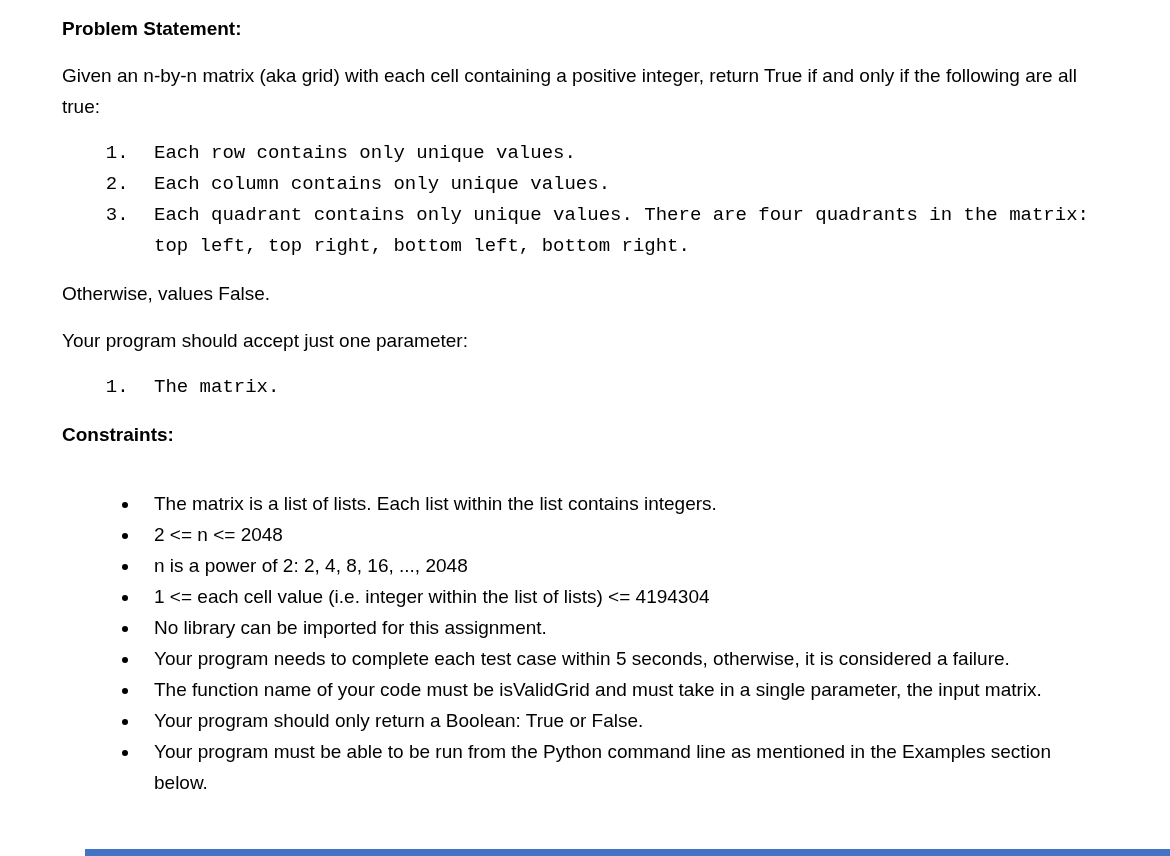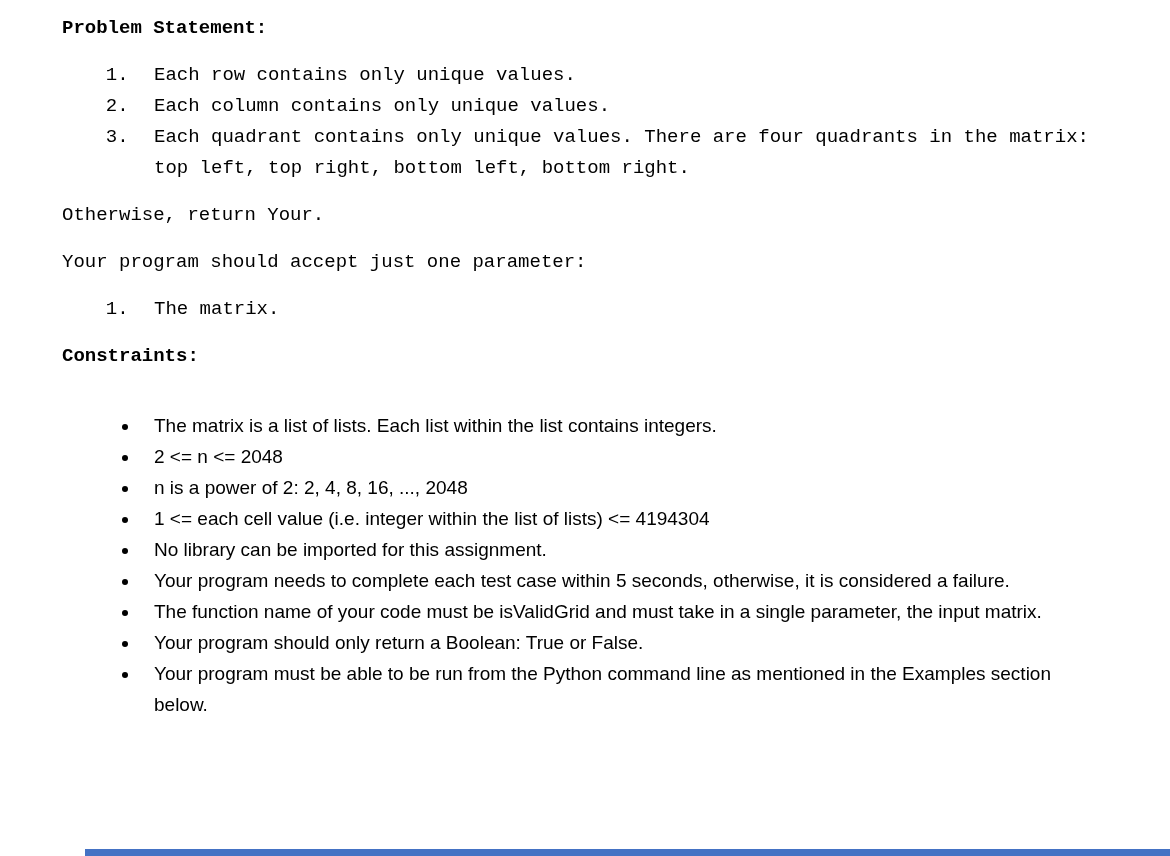--- a/index.html
+++ b/index.html
@@ -17,21 +17,20 @@
     font-size: 19px;
     color: #000000;
     -webkit-font-smoothing: antialiased;
   }
   .doc {
     padding: 13px 65px 0 62px;
   }
   p {
     margin: 0 0 16px 0;
     line-height: 31px;
-    font-family: Liberation Mono, monospace;
   }
   .heading {
     font-weight: bold;
     margin: 0 0 16px 0;
     line-height: 31px;
   }
   ol.numbered {
     margin: 0 0 16px 0;
     padding-left: 78px;
     list-style: decimal;
@@ -62,28 +61,29 @@
     background: #4472c4;
   }
 </style>
 </head>
 <body>
 
 <div class="doc">
 
   <p class="heading">Problem Statement:</p>
 
+  <p>Given an n-by-n matrix (aka grid) with each cell containing a positive integer, return True if and only if the following are all true:</p>
 
   <ol class="numbered">
     <li>Each row contains only unique values.</li>
     <li>Each column contains only unique values.</li>
     <li>Each quadrant contains only unique values. There are four quadrants in the matrix: top left, top right, bottom left, bottom right.</li>
   </ol>
 
-  <p>Otherwise, return Your.</p>
+  <p>Otherwise, values False.</p>
 
   <p>Your program should accept just one parameter:</p>
 
   <ol class="numbered">
     <li>The matrix.</li>
   </ol>
 
   <p class="heading">Constraints:</p>
 
   <ul class="bullets">

